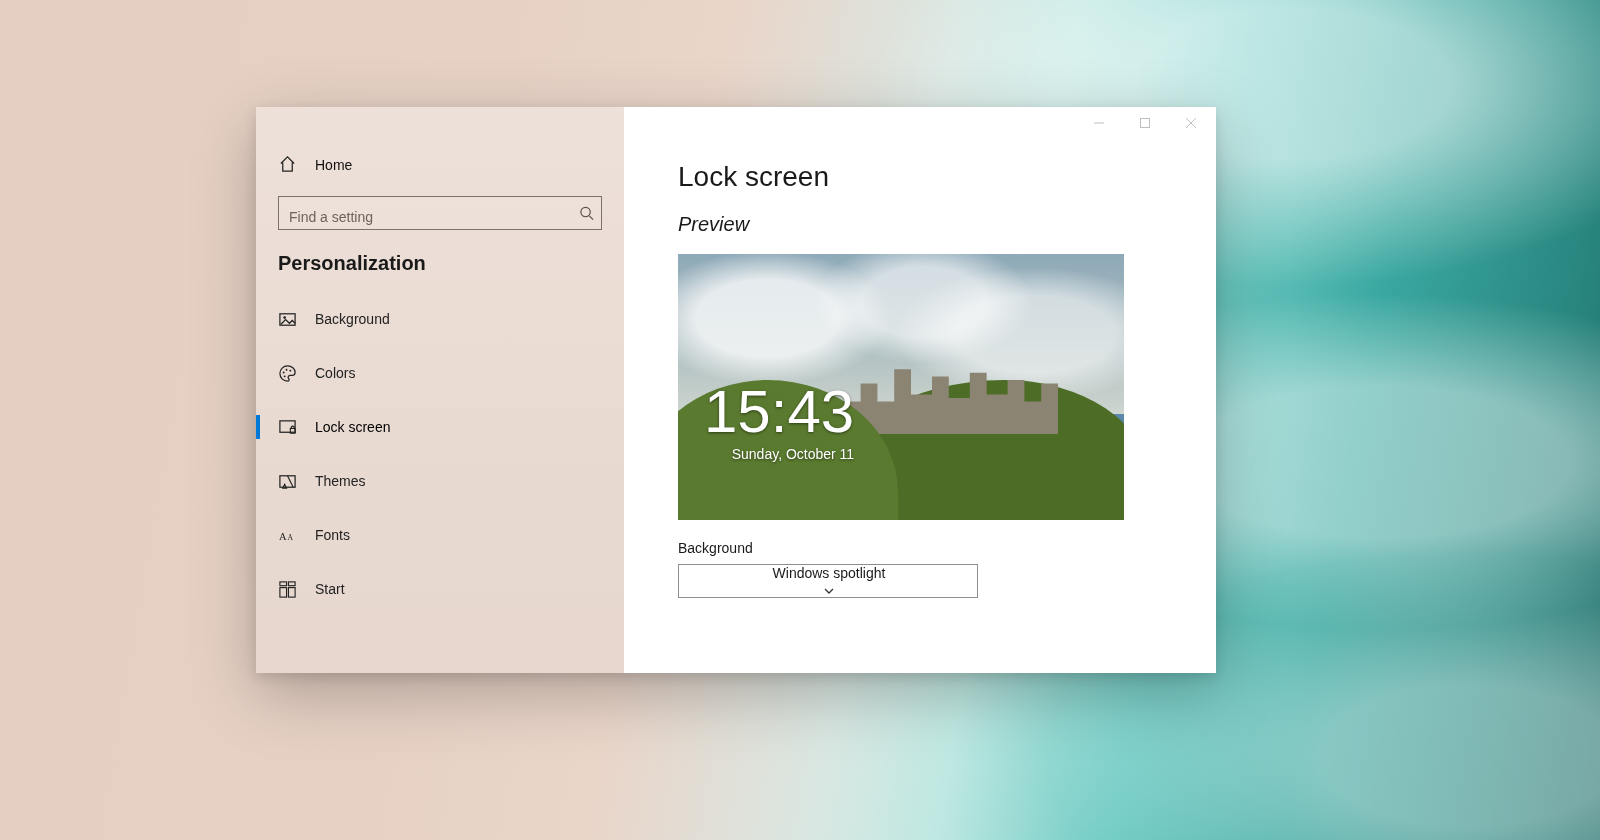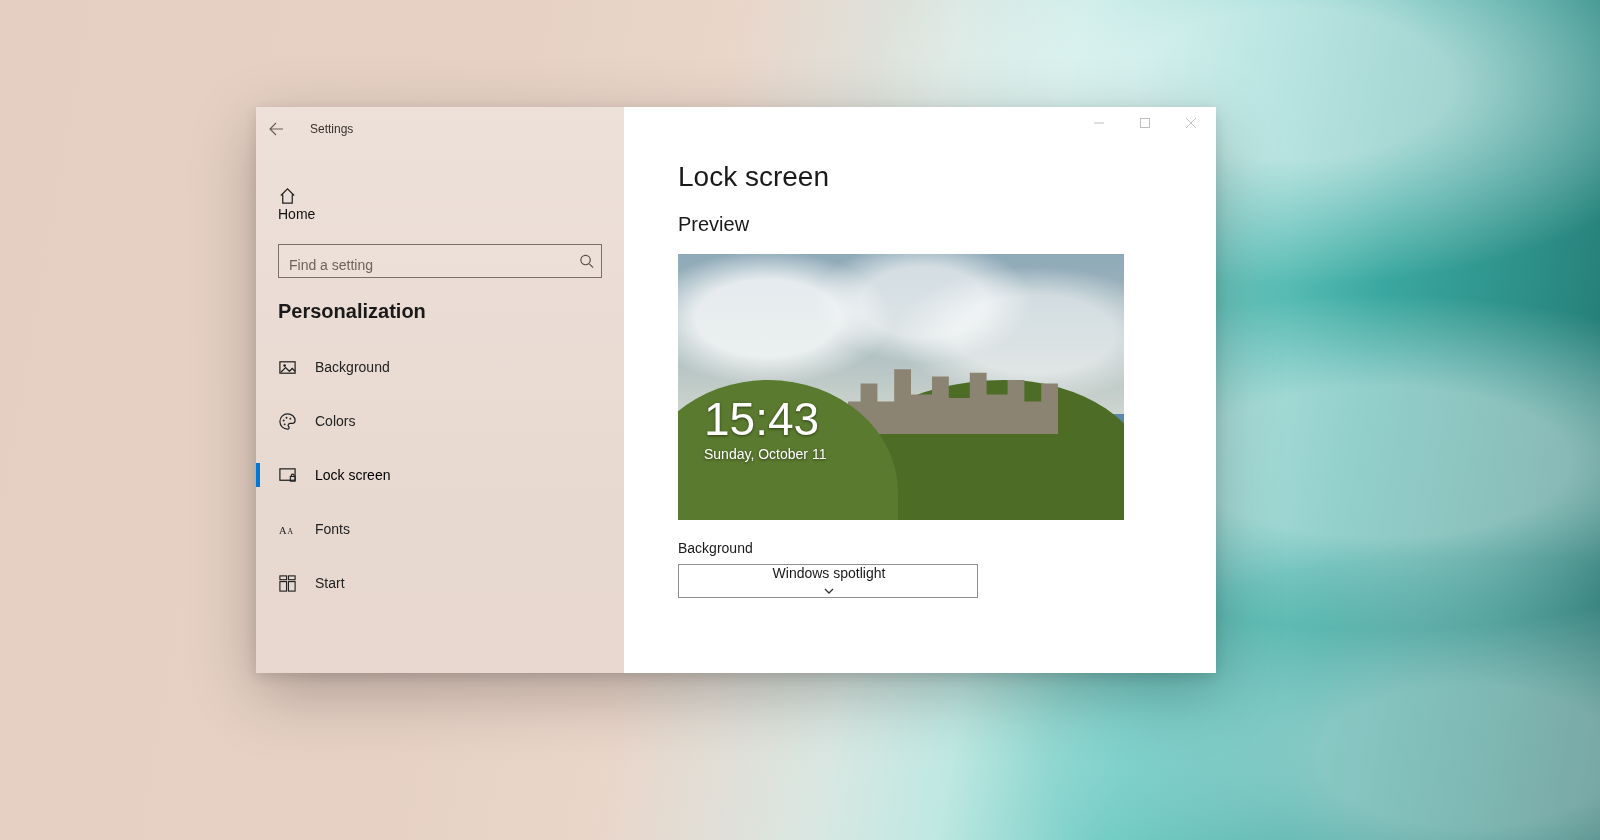--- a/index.html
+++ b/index.html
@@ -37,24 +37,23 @@
     background: linear-gradient(180deg, rgba(236,222,214,0.92) 0%, rgba(230,214,204,0.90) 60%, rgba(228,210,200,0.88) 100%);
     position: relative;
     padding-top: 6px;
   }
 
   .titlebar-left { height: 32px; display: flex; align-items: center; padding-left: 12px; }
   .back-svg { width: 16px; height: 16px; margin-right: 26px; color: #6b5f57; }
   .title-text { font-size: 12px; color: #3a322d; }
 
   .sb-home {
-    display: flex; 
+    display: flex; align-items: center;
     margin-top: 32px; padding: 10px 16px 10px 22px;
     cursor: pointer;
-    flex-direction: column;
   }
   .sb-home .ic, .nav-item .ic { width: 19px; height: 19px; margin-right: 18px; color: #222; flex:0 0 19px; }
   .sb-home .lbl { font-size: 14px; color: #111; }
 
   .searchwrap { position: relative; margin: 12px 22px 0 22px; }
   .search {
     width: 100%; height: 34px;
     border: 1px solid #7c7068;
     background: rgba(255,255,255,0.08);
     font-size: 14px;
@@ -92,42 +91,42 @@
   .content { flex: 1; position: relative; background: #ffffff; }
   .titlebar-right {
     height: 32px; display: flex; justify-content: flex-end; align-items: center;
     padding-right: 2px;
   }
   .wc { width: 46px; height: 32px; display:flex; align-items:center; justify-content:center; color:#bfbfbf; cursor:pointer; }
   .wc svg { width: 12px; height: 12px; }
 
   .main { padding: 22px 26px 0 54px; }
   .page-title { font-size: 28px; font-weight: 350; color: #1a1a1a; margin-bottom: 20px; }
-  .sect-title { font-size: 20px; font-weight: 400; color: #1a1a1a; margin-bottom: 18px; }
+  .sect-title { font-size: 20px; font-weight: 400; color: #1a1a1a; margin-bottom: 18px; font-style: italic; }
 
   .preview {
     width: 446px; height: 266px; border: 0; position: relative; overflow: hidden;
   }
   .pv-sky { position:absolute; inset:0; background: linear-gradient(180deg,#8ea9b8 0%, #aebfc1 35%, #c7d0cb 55%, #cdd6cf 60%, #5c88ad 60%, #4a7aa3 80%, #3f6f98 100%); }
   .pv-clouds {
     position:absolute; left:0; right:0; top:0; height:60%;
     background:
       radial-gradient(40% 60% at 20% 40%, rgba(255,255,255,.75) 0 40%, rgba(255,255,255,0) 70%),
       radial-gradient(35% 55% at 55% 30%, rgba(255,255,255,.6) 0 40%, rgba(255,255,255,0) 70%),
       radial-gradient(45% 60% at 80% 50%, rgba(255,255,255,.55) 0 40%, rgba(255,255,255,0) 70%);
   }
   .pv-hill1 { position:absolute; left:-40px; bottom:-20px; width:260px; height:160px; background:#5a7a2f; border-radius:50% 50% 0 0 / 70% 70% 0 0; }
   .pv-hill2 { position:absolute; left:150px; bottom:-10px; width:320px; height:150px; background:#4d6c25; border-radius:55% 45% 0 0 / 75% 65% 0 0; }
   .pv-castle {
     position:absolute; left:170px; bottom:86px; width:210px; height:72px;
     background:#8b8472;
     clip-path: polygon(0 100%, 0 55%, 6% 55%, 6% 30%, 14% 30%, 14% 55%, 22% 55%, 22% 10%, 30% 10%, 30% 45%, 40% 45%, 40% 20%, 48% 20%, 48% 50%, 58% 50%, 58% 15%, 66% 15%, 66% 45%, 76% 45%, 76% 25%, 84% 25%, 84% 55%, 92% 55%, 92% 30%, 100% 30%, 100% 100%);
   }
   .pv-time-wrap { position:absolute; left:26px; bottom:58px; color:#ffffff; text-shadow:0 1px 3px rgba(0,0,0,.5); }
-  .pv-time { font-size: 46px; font-weight: 300; line-height:1;margin-top:41px; }
+  .pv-time { font-size: 60px; font-weight: 300; line-height:1;margin-top:41px; }
   .pv-date { font-size: 14px; margin-top: 4px; font-weight:400;text-align:right; }
 
   .field-label { font-size: 14px; color: #1a1a1a; margin-top: 20px; margin-bottom: 8px; }
   .dropdown {
     width: 300px; height: 34px;
     border: 1px solid #8f8f8f;
     display:flex; align-items:center; justify-content:space-between;
     padding: 0 8px 0 10px;
     cursor: pointer;
     flex-direction: column;
@@ -136,26 +135,20 @@
   .dropdown .chev { width: 12px; height: 12px; color: #333; }
 </style>
 </head>
 <body>
 
 <div class="wave"></div>
 
 <div class="window">
 
   <div class="sidebar">
-    <div class="titlebar-left">
-      <svg class="back-svg" viewBox="0 0 16 16">
-        <path d="M8 2 L2 8 L8 14 M2 8 H15" fill="none" stroke="currentColor" stroke-width="1.2"></path>
-      </svg>
-      <span class="title-text">Settings</span>
-    </div>
 
     <div class="sb-home">
       <svg class="ic" viewBox="0 0 20 20">
         <path d="M3 9 L10 2 L17 9 M5 8 V17 H15 V8" fill="none" stroke="currentColor" stroke-width="1.3"></path>
       </svg>
       <span class="lbl">Home</span>
     </div>
 
     <div class="searchwrap">
       <input class="search" type="text" placeholder="Find a setting" style="">
@@ -191,20 +184,28 @@
 
       <div class="nav-item active">
         <svg class="ic" viewBox="0 0 20 20">
           <rect x="2" y="3" width="16" height="12" fill="none" stroke="currentColor" stroke-width="1.3"></rect>
           <rect x="13" y="11" width="5" height="5" fill="none" stroke="currentColor" stroke-width="1.2"></rect>
           <path d="M14 11v-1a1.5 1.5 0 0 1 3 0v1" fill="none" stroke="currentColor" stroke-width="1.2"></path>
         </svg>
         <span class="lbl">Lock screen</span>
       </div>
 
+      <div class="nav-item">
+        <svg class="ic" viewBox="0 0 20 20">
+          <rect x="2" y="4" width="16" height="12" fill="none" stroke="currentColor" stroke-width="1.3"></rect>
+          <path d="M10 4 L16 16" stroke="currentColor" stroke-width="1.2"></path>
+          <path d="M7 13 L5 17 L9 17 Z" fill="none" stroke="currentColor" stroke-width="1.2"></path>
+        </svg>
+        <span class="lbl">Themes</span>
+      </div>
 
       <div class="nav-item">
         <svg class="ic" viewBox="0 0 20 20">
           <text x="1" y="15" font-size="11" font-family="Segoe UI" fill="currentColor">A</text>
           <text x="10" y="15" font-size="8" font-family="Segoe UI" fill="currentColor">A</text>
         </svg>
         <span class="lbl">Fonts</span>
       </div>
 
       <div class="nav-item">

